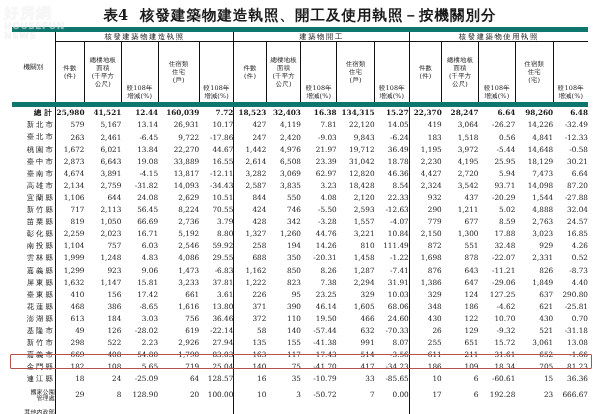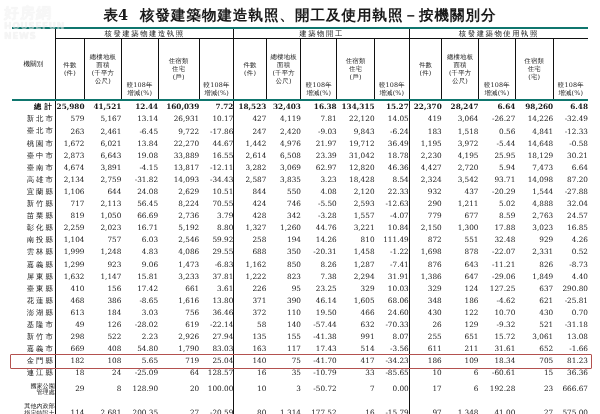--- a/index.html
+++ b/index.html
@@ -57,21 +57,21 @@
     font-size:7.2px;
     line-height:1.08;
   }
   table.main td,table.main th{
     padding:0;margin:0;
     font-weight:400;
     vertical-align:middle;
   }
 
   
-  .bt{border-top:2px solid #0f766e;}
+  .bt{border-top:5px solid #0f766e;}
   .bl{border-left:1px solid #111;}
 
   thead th{
     text-align:center;
     font-family:"DejaVu Serif","Liberation Serif",serif;
     font-size:6.6px;
     line-height:1.25;
     padding:1px 0;
   }
   th.grp{

